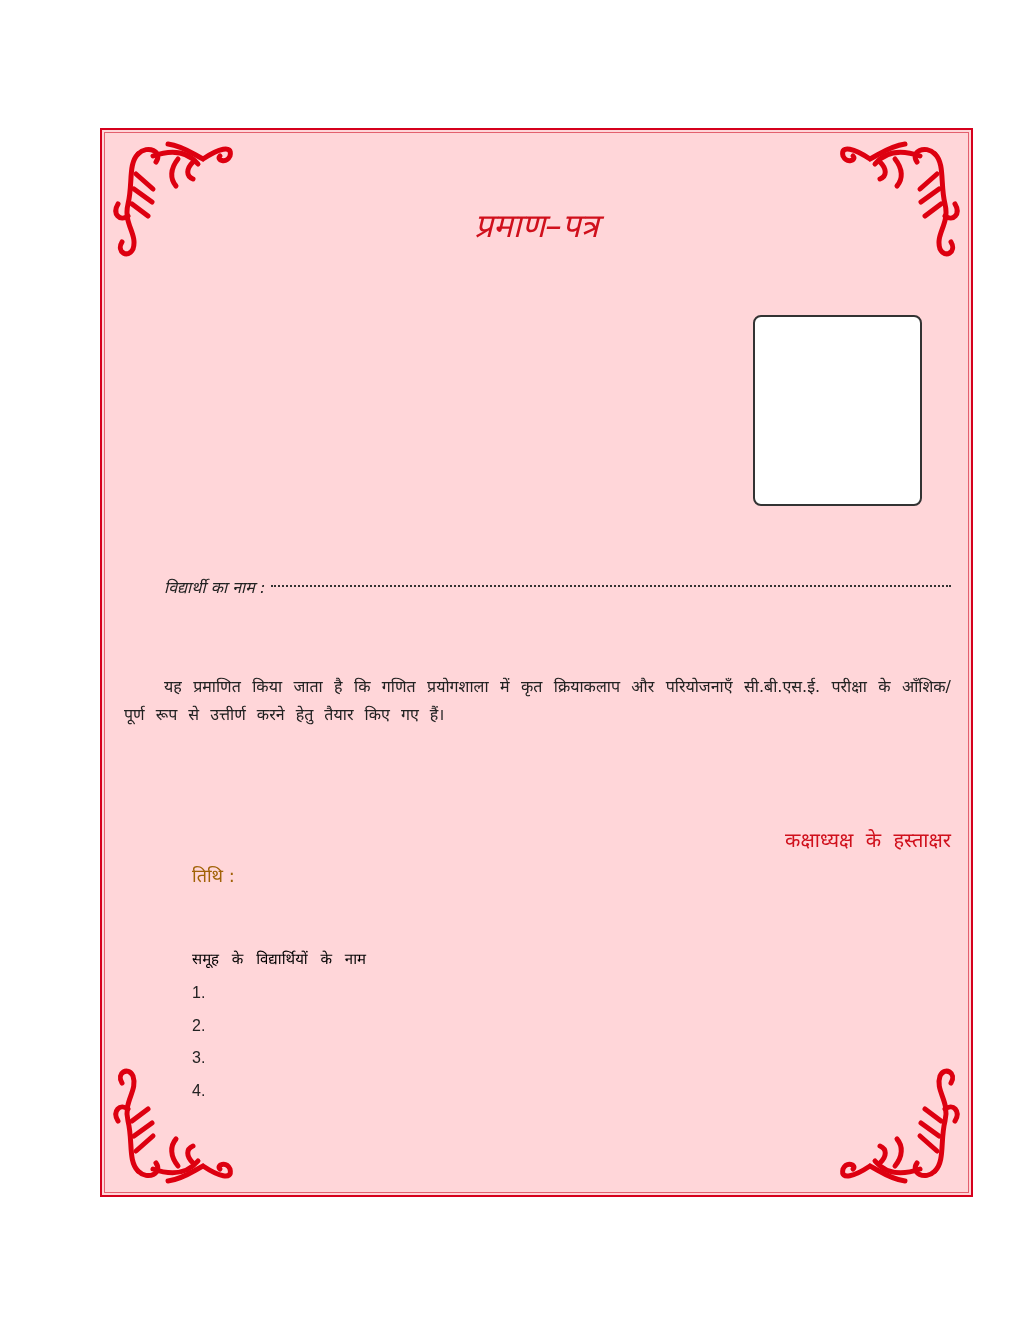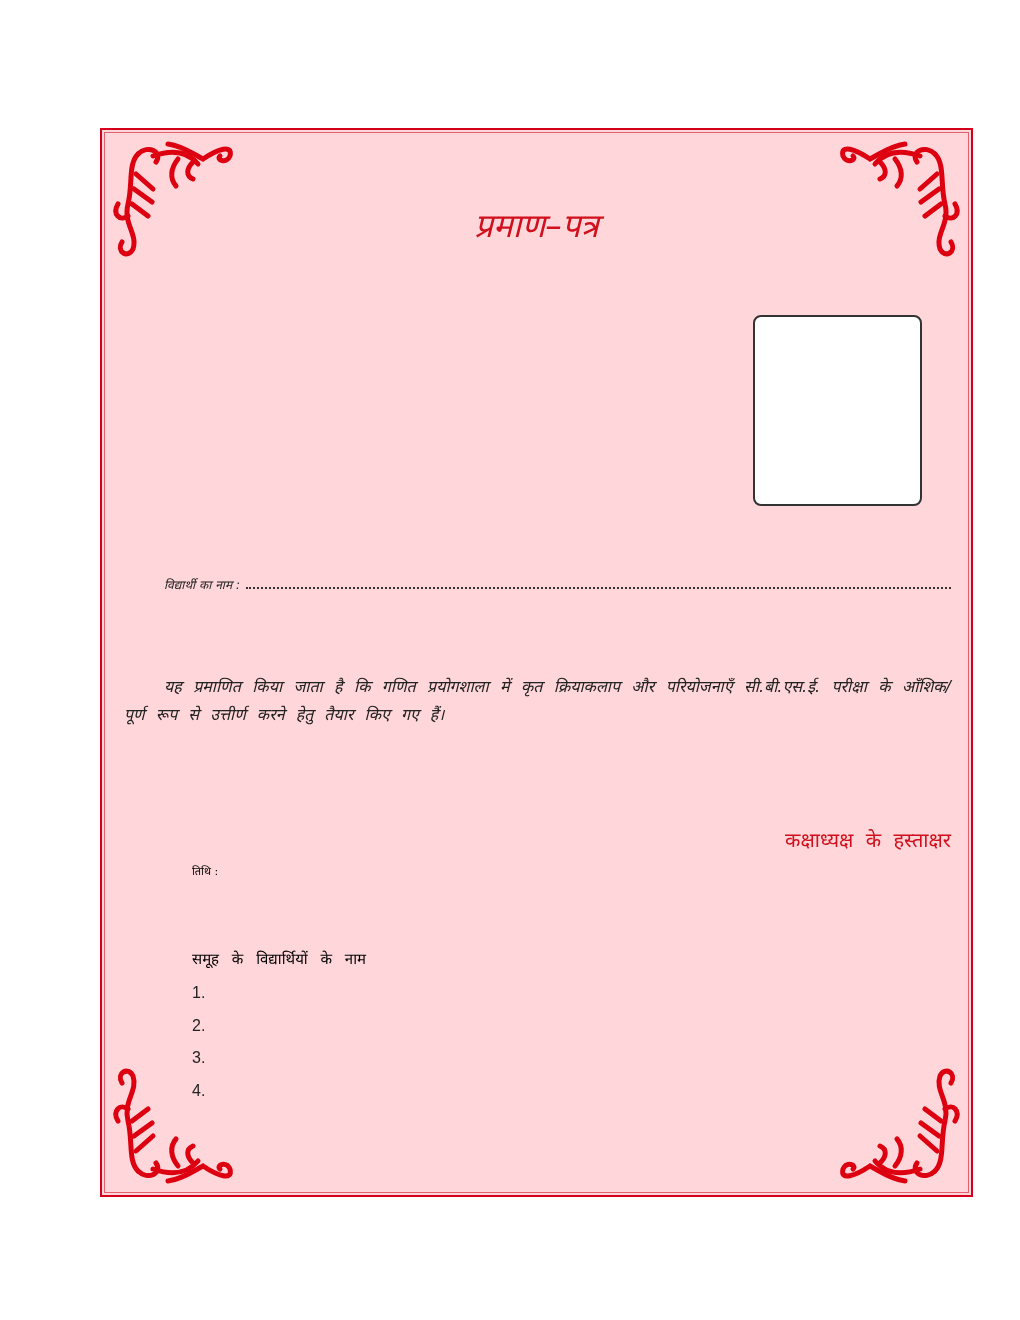--- a/index.html
+++ b/index.html
@@ -12,28 +12,28 @@
   .corner { position:absolute; width:130px; height:130px; }
   .corner svg { width:100%; height:100%; }
   .c-tl { left:6px; top:4px; }
   .c-tr { right:6px; top:4px; transform:scaleX(-1); }
   .c-bl { left:6px; bottom:4px; transform:scaleY(-1); }
   .c-br { right:6px; bottom:4px; transform:scale(-1,-1); }
   .title { position:absolute; left:0; right:0; top:72px; text-align:center;
            color:#d0101c; font-size:33px; font-family:"DejaVu Sans", sans-serif; font-style:italic; }
   .photo-box { position:absolute; left:651px; top:185px; width:169px; height:191px;
            background:#ffffff; border:2px solid #333; border-radius:8px; box-sizing:border-box; }
-  .field-row { position:absolute; font-style:italic; font-size:12px; color:#222; display:flex; align-items:flex-end; }
+  .field-row { position:absolute; font-style:italic; font-size:16px; color:#222; display:flex; align-items:center; }
   .dots { flex:1; border-bottom:2px dotted #333; margin:0 0 4px 6px; height:1px; }
   .row1 { left:62px; right:20px; top:446px; }
   .row2 { left:62px; right:20px; top:492px; }
-  .para { position:absolute; left:22px; right:20px; top:543px; font-style:italic; font-size:16px;
+  .para { position:absolute; left:22px; right:20px; top:543px; font-size:16px;
           color:#222; line-height:28px; text-align:justify; word-spacing:6px; text-indent:40px; }
   .sig { position:absolute; right:20px; top:696px; color:#d0101c; font-size:20px; word-spacing:6px; }
-  .date { position:absolute; left:90px; top:733px; color:#000000; font-size:11px; }
+  .date { position:absolute; left:90px; top:733px; color:#a16207; font-size:18px; }
   .group { position:absolute; left:90px; top:818px; color:#000000; font-size:15px; word-spacing:8px; }
   .list { position:absolute; left:90px; top:854px; font-family:"Liberation Sans", sans-serif;
           font-size:16px; color:#222; }
   .list div { height:32.5px; }
 </style>
 </head>
 <body>
 
 <div class="frame">
   <div class="frame-inner"></div>

